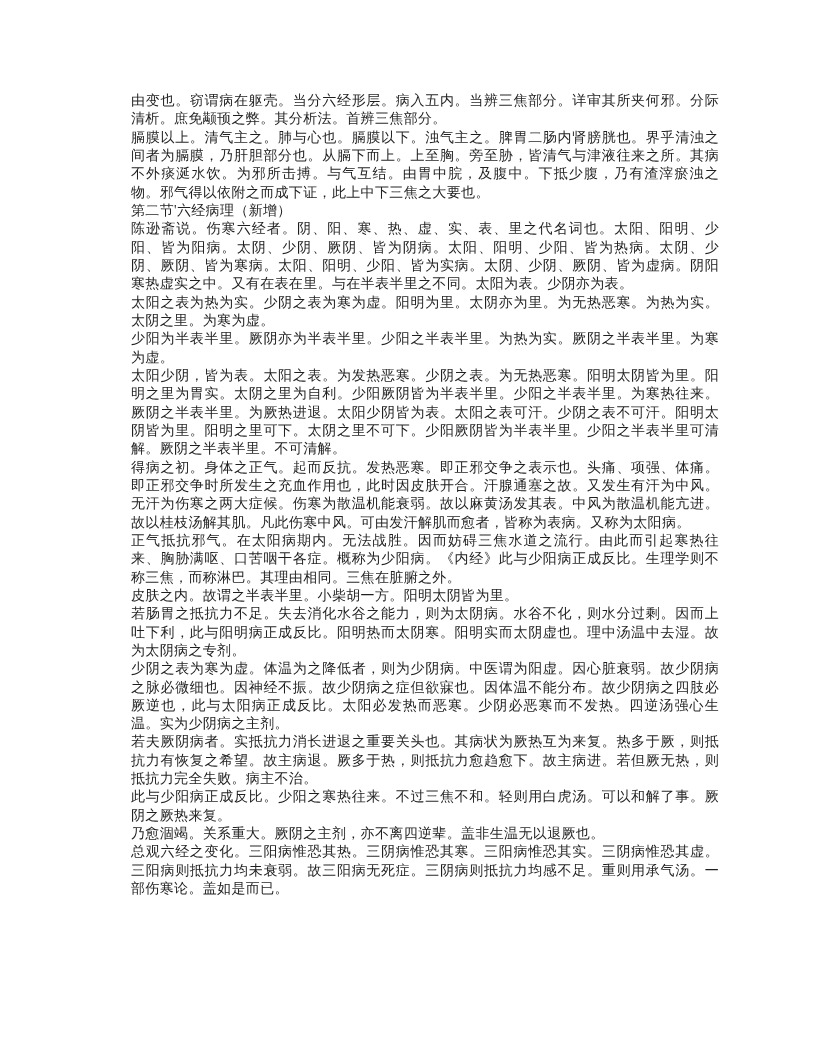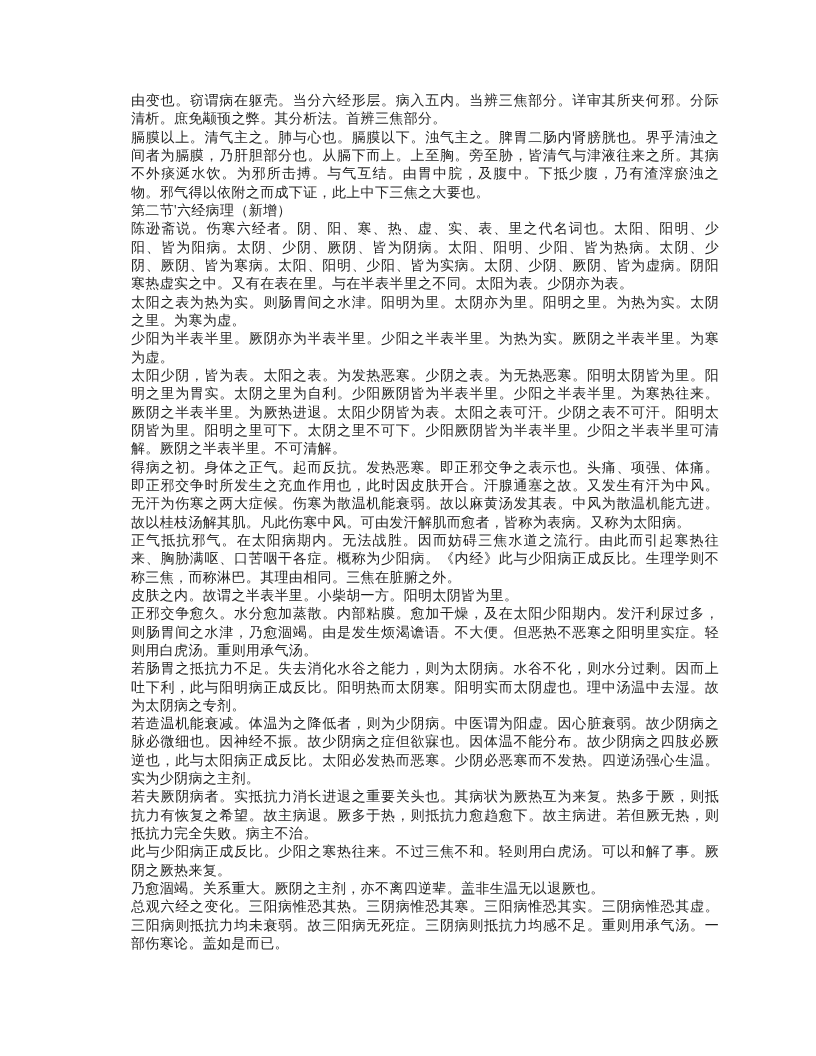--- a/index.html
+++ b/index.html
@@ -41,27 +41,26 @@
 </style>
 </head>
 <body>
 
 <div class="page">
   <div class="text-block">
     <p>由变也。窃谓病在躯壳。当分六经形层。病入五内。当辨三焦部分。详审其所夹何邪。分际清析。庶免颟顸之弊。其分析法。首辨三焦部分。</p>
     <p>膈膜以上。清气主之。肺与心也。膈膜以下。浊气主之。脾胃二肠内肾膀胱也。界乎清浊之间者为膈膜，乃肝胆部分也。从膈下而上。上至胸。旁至胁，皆清气与津液往来之所。其病不外痰涎水饮。为邪所击搏。与气互结。由胃中脘，及腹中。下抵少腹，乃有渣滓瘀浊之物。邪气得以依附之而成下证，此上中下三焦之大要也。</p>
     <p>第二节'六经病理（新增）</p>
     <p>陈逊斋说。伤寒六经者。阴、阳、寒、热、虚、实、表、里之代名词也。太阳、阳明、少阳、皆为阳病。太阴、少阴、厥阴、皆为阴病。太阳、阳明、少阳、皆为热病。太阴、少阴、厥阴、皆为寒病。太阳、阳明、少阳、皆为实病。太阴、少阴、厥阴、皆为虚病。阴阳寒热虚实之中。又有在表在里。与在半表半里之不同。太阳为表。少阴亦为表。</p>
-    <p>太阳之表为热为实。则肠胃间之水津。阳明为里。太阴亦为里。阳明之里。为热为实。太阴之里。为寒为虚。</p>
+    <p>太阳之表为热为实。少阴之表为寒为虚。阳明为里。太阴亦为里。为无热恶寒。为热为实。太阴之里。为寒为虚。</p>
     <p>少阳为半表半里。厥阴亦为半表半里。少阳之半表半里。为热为实。厥阴之半表半里。为寒为虚。</p>
     <p>太阳少阴，皆为表。太阳之表。为发热恶寒。少阴之表。为无热恶寒。阳明太阴皆为里。阳明之里为胃实。太阴之里为自利。少阳厥阴皆为半表半里。少阳之半表半里。为寒热往来。厥阴之半表半里。为厥热进退。太阳少阴皆为表。太阳之表可汗。少阴之表不可汗。阳明太阴皆为里。阳明之里可下。太阴之里不可下。少阳厥阴皆为半表半里。少阳之半表半里可清解。厥阴之半表半里。不可清解。</p>
     <p>得病之初。身体之正气。起而反抗。发热恶寒。即正邪交争之表示也。头痛、项强、体痛。即正邪交争时所发生之充血作用也，此时因皮肤开合。汗腺通塞之故。又发生有汗为中风。无汗为伤寒之两大症候。伤寒为散温机能衰弱。故以麻黄汤发其表。中风为散温机能亢进。故以桂枝汤解其肌。凡此伤寒中风。可由发汗解肌而愈者，皆称为表病。又称为太阳病。</p>
     <p>正气抵抗邪气。在太阳病期内。无法战胜。因而妨碍三焦水道之流行。由此而引起寒热往来、胸胁满呕、口苦咽干各症。概称为少阳病。《内经》此与少阳病正成反比。生理学则不称三焦，而称淋巴。其理由相同。三焦在脏腑之外。</p>
     <p>皮肤之内。故谓之半表半里。小柴胡一方。阳明太阴皆为里。</p>
-    <p>正邪交争愈久。水分愈加蒸散。内部粘膜。愈加干燥，及在太阳少阳期内。发汗利尿过多，则肠胃间之水津，乃愈涸竭。由是发生烦渴谵语。不大便。但恶热不恶寒之阳明里实症。轻则用白虎汤。重则用承气汤。</p>
     <p>若肠胃之抵抗力不足。失去消化水谷之能力，则为太阴病。水谷不化，则水分过剩。因而上吐下利，此与阳明病正成反比。阳明热而太阴寒。阳明实而太阴虚也。理中汤温中去湿。故为太阴病之专剂。</p>
-    <p>若造温机能衰减。体温为之降低者，则为少阴病。中医谓为阳虚。因心脏衰弱。故少阴病之脉必微细也。因神经不振。故少阴病之症但欲寐也。因体温不能分布。故少阴病之四肢必厥逆也，此与太阳病正成反比。太阳必发热而恶寒。少阴必恶寒而不发热。四逆汤强心生温。实为少阴病之主剂。</p>
+    <p>少阴之表为寒为虚。体温为之降低者，则为少阴病。中医谓为阳虚。因心脏衰弱。故少阴病之脉必微细也。因神经不振。故少阴病之症但欲寐也。因体温不能分布。故少阴病之四肢必厥逆也，此与太阳病正成反比。太阳必发热而恶寒。少阴必恶寒而不发热。四逆汤强心生温。实为少阴病之主剂。</p>
     <p>若夫厥阴病者。实抵抗力消长进退之重要关头也。其病状为厥热互为来复。热多于厥，则抵抗力有恢复之希望。故主病退。厥多于热，则抵抗力愈趋愈下。故主病进。若但厥无热，则抵抗力完全失败。病主不治。</p>
     <p>此与少阳病正成反比。少阳之寒热往来。不过三焦不和。轻则用白虎汤。可以和解了事。厥阴之厥热来复。</p>
     <p>乃愈涸竭。关系重大。厥阴之主剂，亦不离四逆辈。盖非生温无以退厥也。</p>
     <p>总观六经之变化。三阳病惟恐其热。三阴病惟恐其寒。三阳病惟恐其实。三阴病惟恐其虚。三阳病则抵抗力均未衰弱。故三阳病无死症。三阴病则抵抗力均感不足。重则用承气汤。一部伤寒论。盖如是而已。</p>
   </div>
 </div>
 
 </body></html>

